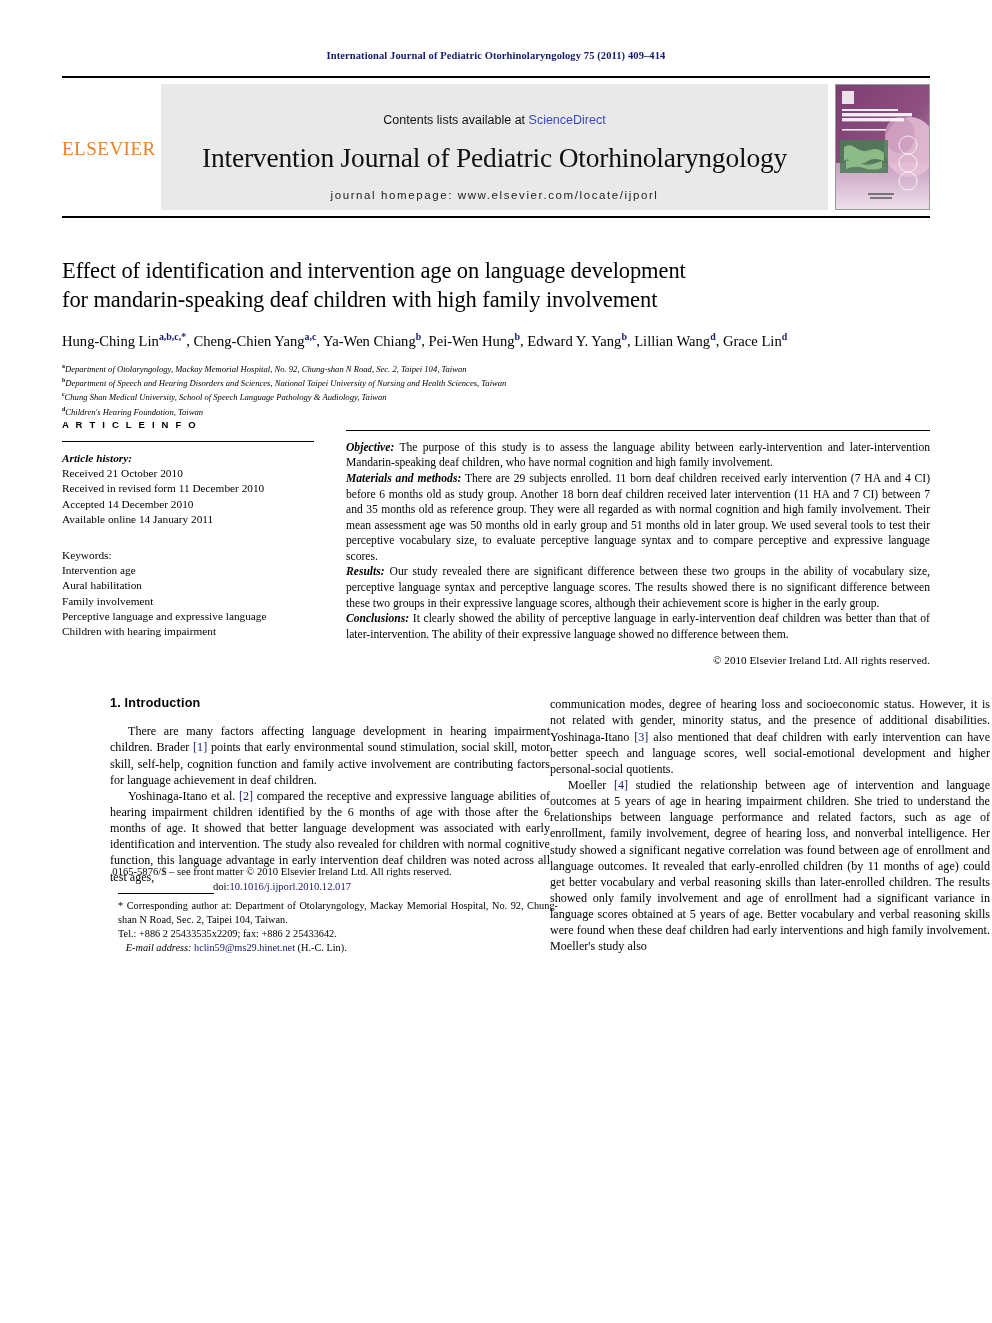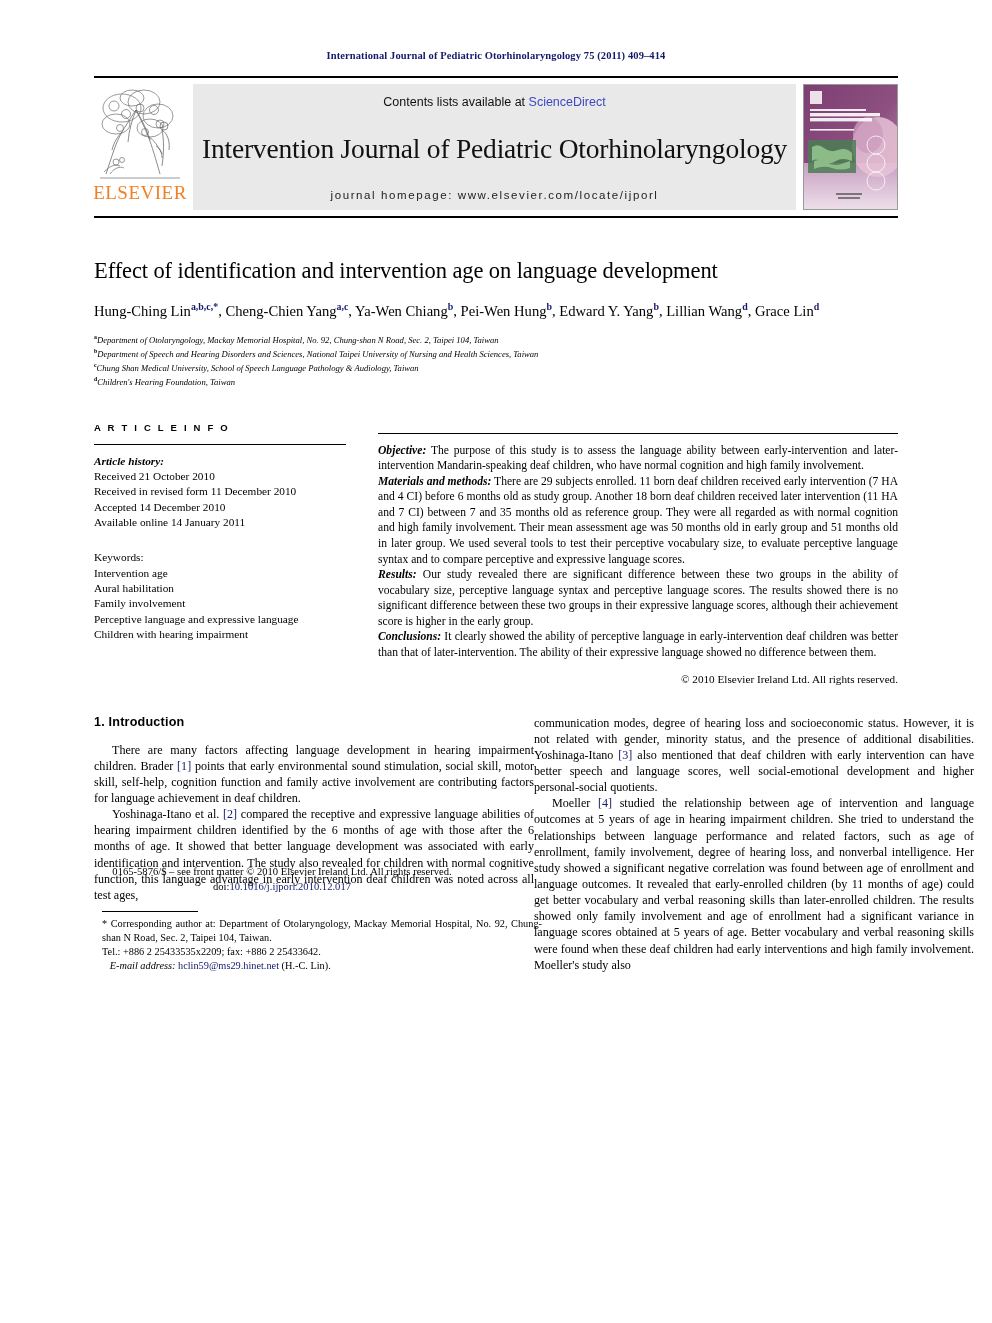--- a/index.html
+++ b/index.html
@@ -13,21 +13,21 @@
     font-family: "Liberation Serif", "DejaVu Serif", serif;
     color: #000000;
     position: relative;
     overflow: hidden;
   }
   .page {
     width: 992px;
     height: 946px;
     position: relative;
     box-sizing: border-box;
-    padding: 0 94px;
+    padding: 0 62px;
   }
 
   
   .running-head {
     text-align: center;
     font-size: 10.5px;
     font-weight: bold;
     color: #15196b;
     padding-top: 50px;
     letter-spacing: 0.1px;
@@ -41,21 +41,21 @@
     padding: 6px 0 6px 0;
     display: flex;
     align-items: stretch;
     height: 126px;
     box-sizing: content-box;
   }
   .elsevier-logo {
     width: 92px;
     flex: 0 0 92px;
     display: flex;
-    flex-direction: column;
+    flex-direction: row;
     justify-content: flex-start;
     align-items: center;
     padding-top: 2px;
     text-align: right;
   }
   .tree-svg { display:block; }
   .elsevier-word {
     font-family: "Liberation Serif", serif;
     color: #f08024;
     font-size: 19px;
@@ -72,20 +72,21 @@
     flex-direction: column;
     justify-content: space-between;
     align-items: center;
     padding: 11px 0 9px 0;
     box-sizing: border-box;
   }
   .contents-line {
     font-family: "Liberation Sans", sans-serif;
     font-size: 12.5px;
     color: #111;
+    margin-top: 18px;
   }
   .contents-line .sd {
     color: #3b49c0;
   }
   .journal-title {
     font-family: "Liberation Serif", serif;
     font-size: 27.5px;
     color: #111;
     letter-spacing: -0.2px;
     white-space: nowrap;
@@ -131,21 +132,20 @@
     font-style: italic;
     line-height: 1.55;
   }
   .aff sup {
     font-style: normal;
     color: #000;
   }
 
   
   .info-abstract {
-    margin-top: 32px;
     display: flex;
   }
   .col-info { width: 252px; flex: 0 0 252px; }
   .col-gap  { width: 32px; flex: 0 0 32px; }
   .col-abs  { flex: 1 1 auto; }
 
   .sec-head {
     font-family: "Liberation Sans", sans-serif;
     font-size: 9.5px;
     font-weight: bold;
@@ -170,20 +170,21 @@
   .copyright {
     margin-top: 12px;
     text-align: right;
     font-size: 11.2px;
   }
 
   
   .body-cols {
     margin-top: 30px;
     display: flex;
+    margin-left: 48px;
   }
   .bcol { width: 440px; flex: 0 0 440px; position: relative; }
   .bgap { flex: 1 1 auto; }
   .h2 {
     font-family: "Liberation Sans", sans-serif;
     font-size: 12.6px;
     font-weight: bold;
     margin: 0 0 13px 0;
     letter-spacing: 0.2px;
   }
@@ -328,20 +329,21 @@
           <rect x="32" y="108" width="26" height="2"></rect>
           <rect x="34" y="112" width="22" height="2"></rect>
         </g>
       </svg>
     </div>
   </div>
 
   <div class="title-block">
     <h1 class="paper-title">
       <span>Effect of identification and intervention age on language development</span><br>
+      <span>for mandarin-speaking deaf children with high family involvement</span>
     </h1>
 
     <div class="authors" id="authors"><span>Hung-Ching Lin</span><sup>a,b,c,*</sup>, <span>Cheng-Chien Yang</span><sup>a,c</sup>, <span>Ya-Wen Chiang</span><sup>b</sup>, <span>Pei-Wen Hung</span><sup>b</sup>, <span>Edward Y. Yang</span><sup>b</sup>, <span>Lillian Wang</span><sup>d</sup>, <span>Grace Lin</span><sup>d</sup></div>
 
     <div class="affiliations" id="affiliations">
         <div class="aff"><sup>a</sup><span>Department of Otolaryngology, Mackay Memorial Hospital, No. 92, Chung-shan N Road, Sec. 2, Taipei 104, Taiwan</span></div>
         <div class="aff"><sup>b</sup><span>Department of Speech and Hearing Disorders and Sciences, National Taipei University of Nursing and Health Sciences, Taiwan</span></div>
         <div class="aff"><sup>c</sup><span>Chung Shan Medical University, School of Speech Language Pathology &amp; Audiology, Taiwan</span></div>
         <div class="aff"><sup>d</sup><span>Children's Hearing Foundation, Taiwan</span></div>
       </div>

